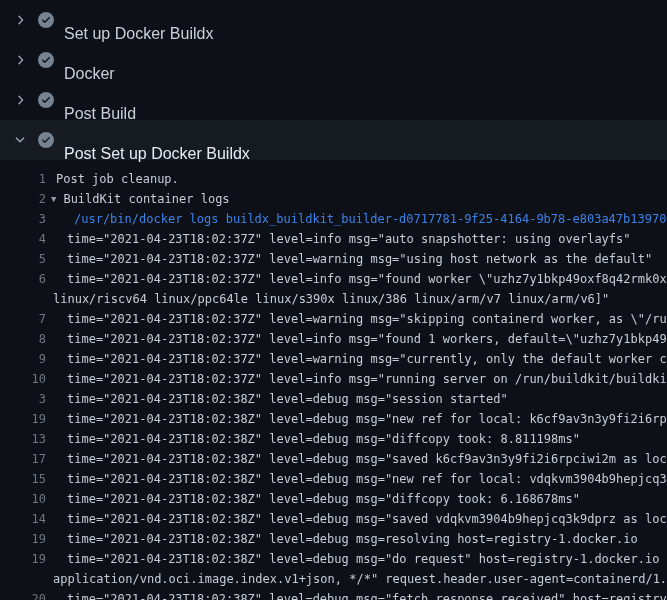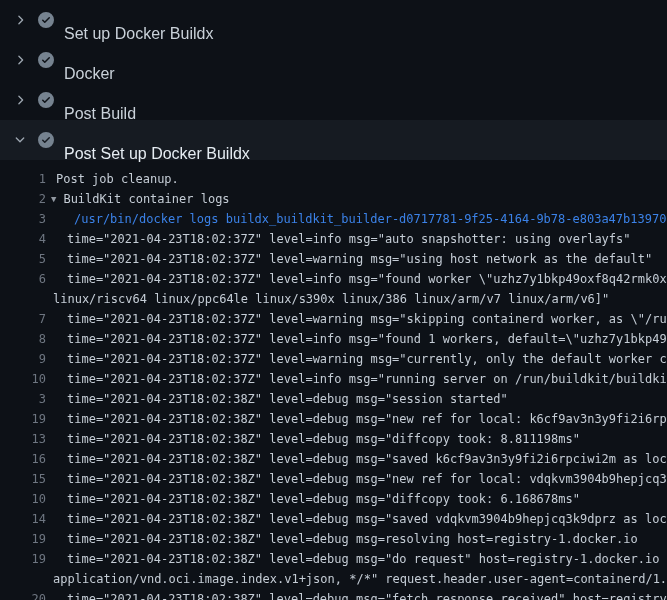--- a/index.html
+++ b/index.html
@@ -141,21 +141,21 @@
       <div class="log-row detail"><span class="ln">5</span><span class="lt">time="2021-04-23T18:02:37Z" level=warning msg="using host network as the default"</span></div>
       <div class="log-row detail"><span class="ln">6</span><span class="lt">time="2021-04-23T18:02:37Z" level=info msg="found worker \"uzhz7y1bkp49oxf8q42rmk0xjq</span></div>
       <div class="log-row wrap"><span class="ln"></span><span class="lt">linux/riscv64 linux/ppc64le linux/s390x linux/386 linux/arm/v7 linux/arm/v6]"</span></div>
       <div class="log-row detail"><span class="ln">7</span><span class="lt">time="2021-04-23T18:02:37Z" level=warning msg="skipping containerd worker, as \"/run</span></div>
       <div class="log-row detail"><span class="ln">8</span><span class="lt">time="2021-04-23T18:02:37Z" level=info msg="found 1 workers, default=\"uzhz7y1bkp49ox</span></div>
       <div class="log-row detail"><span class="ln">9</span><span class="lt">time="2021-04-23T18:02:37Z" level=warning msg="currently, only the default worker ca</span></div>
       <div class="log-row detail"><span class="ln">10</span><span class="lt">time="2021-04-23T18:02:37Z" level=info msg="running server on /run/buildkit/buildkitd</span></div>
       <div class="log-row detail"><span class="ln">3</span><span class="lt">time="2021-04-23T18:02:38Z" level=debug msg="session started"</span></div>
       <div class="log-row detail"><span class="ln">19</span><span class="lt">time="2021-04-23T18:02:38Z" level=debug msg="new ref for local: k6cf9av3n3y9fi2i6rpci</span></div>
       <div class="log-row detail"><span class="ln">13</span><span class="lt">time="2021-04-23T18:02:38Z" level=debug msg="diffcopy took: 8.811198ms"</span></div>
-      <div class="log-row detail"><span class="ln">16</span><span class="lt">time="2021-04-23T18:02:38Z" level=debug msg="saved k6cf9av3n3y9fi2i6rpciwi2m as local"</span></div>
+      <div class="log-row detail"><span class="ln">17</span><span class="lt">time="2021-04-23T18:02:38Z" level=debug msg="saved k6cf9av3n3y9fi2i6rpciwi2m as local"</span></div>
       <div class="log-row detail"><span class="ln">15</span><span class="lt">time="2021-04-23T18:02:38Z" level=debug msg="new ref for local: vdqkvm3904b9hepjcq3k9</span></div>
       <div class="log-row detail"><span class="ln">10</span><span class="lt">time="2021-04-23T18:02:38Z" level=debug msg="diffcopy took: 6.168678ms"</span></div>
       <div class="log-row detail"><span class="ln">14</span><span class="lt">time="2021-04-23T18:02:38Z" level=debug msg="saved vdqkvm3904b9hepjcq3k9dprz as local"</span></div>
       <div class="log-row detail"><span class="ln">19</span><span class="lt">time="2021-04-23T18:02:38Z" level=debug msg=resolving host=registry-1.docker.io</span></div>
       <div class="log-row detail"><span class="ln">19</span><span class="lt">time="2021-04-23T18:02:38Z" level=debug msg="do request" host=registry-1.docker.io re</span></div>
       <div class="log-row wrap"><span class="ln"></span><span class="lt">application/vnd.oci.image.index.v1+json, */*" request.header.user-agent=containerd/1.4</span></div>
       <div class="log-row detail"><span class="ln">20</span><span class="lt">time="2021-04-23T18:02:38Z" level=debug msg="fetch response received" host=registry-</span></div>
     </div>
 </div>
 

